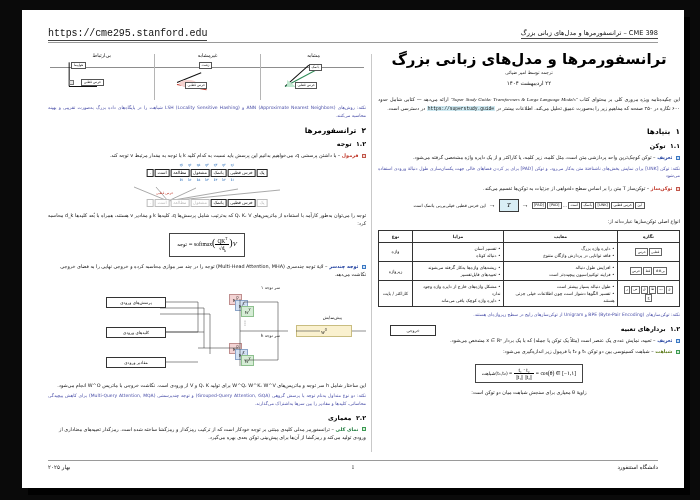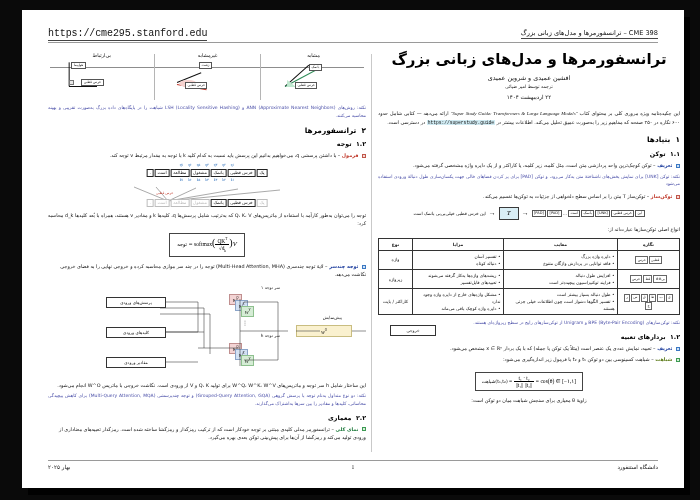--- a/index.html
+++ b/index.html
@@ -359,29 +359,28 @@
       </div>
       <div class="fa r" style="margin-top:4px">
         <span class="bullet-sq g"></span>
         <span class="kw-green">نمای کلی</span>
         <span>– ترانسفورمر مدلی کلیدی مبتنی بر توجه خودکار است که از ترکیب رمزگذار و رمزگشا ساخته شده است. رمزگذار تعبیه‌های معناداری از ورودی تولید می‌کند و رمزگشا از آن‌ها برای پیش‌بینی توکن بعدی بهره می‌گیرد.</span>
       </div>
     </div>
 
     <div class="col col-right">
       <div class="title-fa">ترانسفورمرها و مدل‌های زبانی بزرگ</div>
-      <div class="authors">افشین عمیدی و شروین عمیدی</div>
       <div class="translator">ترجمه توسط امیر ضیائی</div>
       <div class="date">۲۲ اردیبهشت ۱۴۰۴</div>
 
       <div class="fa" style="margin-top:9px">
         <span>این چکیده‌نامه ویژه مروری کلی بر محتوای کتاب </span><span class="it">"Super Study Guide: Transformers &amp; Large Language Models"</span><span> ارائه می‌دهد — کتابی شامل حدود ۶۰۰ نگاره در ۲۵۰ صفحه که مفاهیم زیر را به‌صورت عمیق تحلیل می‌کند. اطلاعات بیشتر در </span><span class="mono-hl">https://superstudy.guide</span><span> در دسترسی است.</span>
       </div>
 
-      <div class="h1" style="margin-top:8px">
+      <div class="h1" style="margin-top:14px">
         <span class="sec-num">۱</span>&nbsp;&nbsp;<span>بنیادها</span>
       </div>
       <div class="h2" style="margin-top:6px">
         <span class="sec-num">۱.۱</span>&nbsp;&nbsp;<span>توکن</span>
       </div>
 
       <div class="fa r" style="margin-top:4px">
         <span class="bullet-sq"></span>
         <span class="kw-blue">تعریف</span>
         <span>– توکن کوچک‌ترین واحد پردازشی متن است، مثل کلمه، زیر کلمه، یا کاراکتر و از یک دایره واژه مشخصی گرفته می‌شود.</span>

